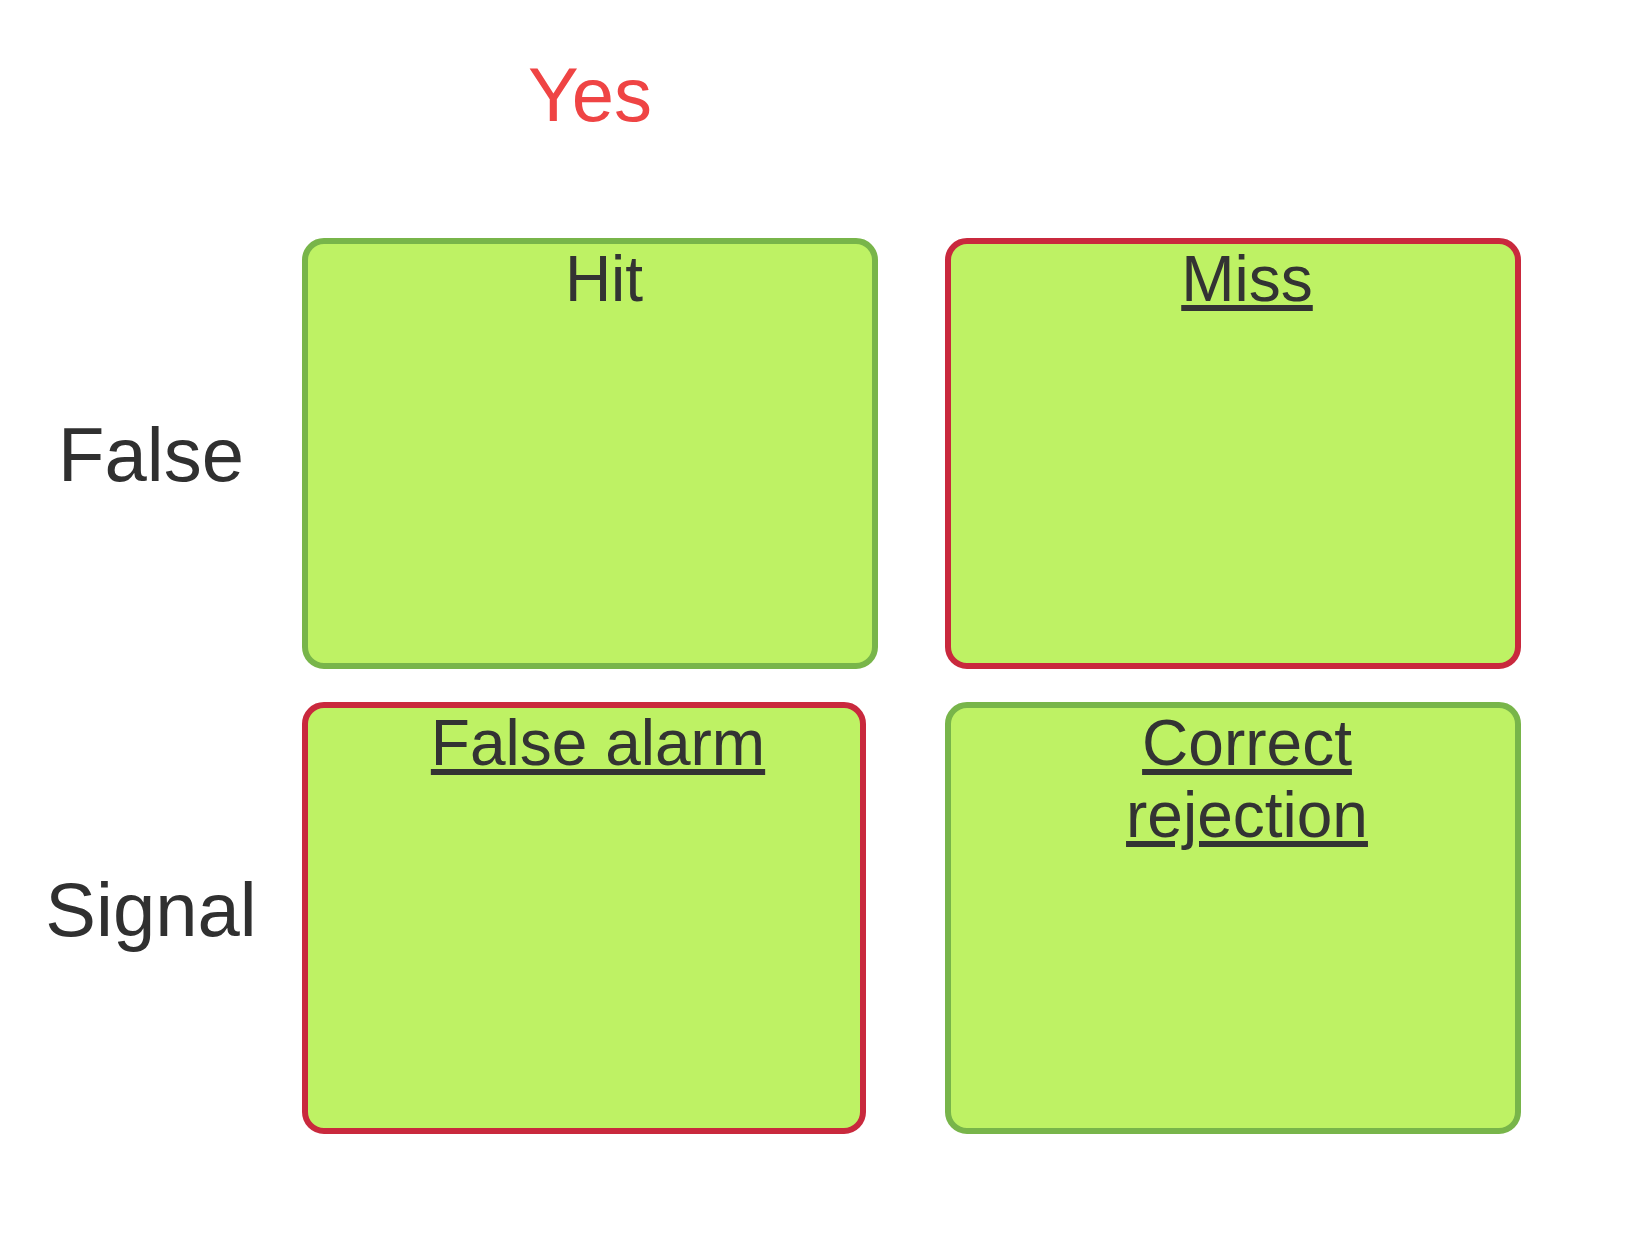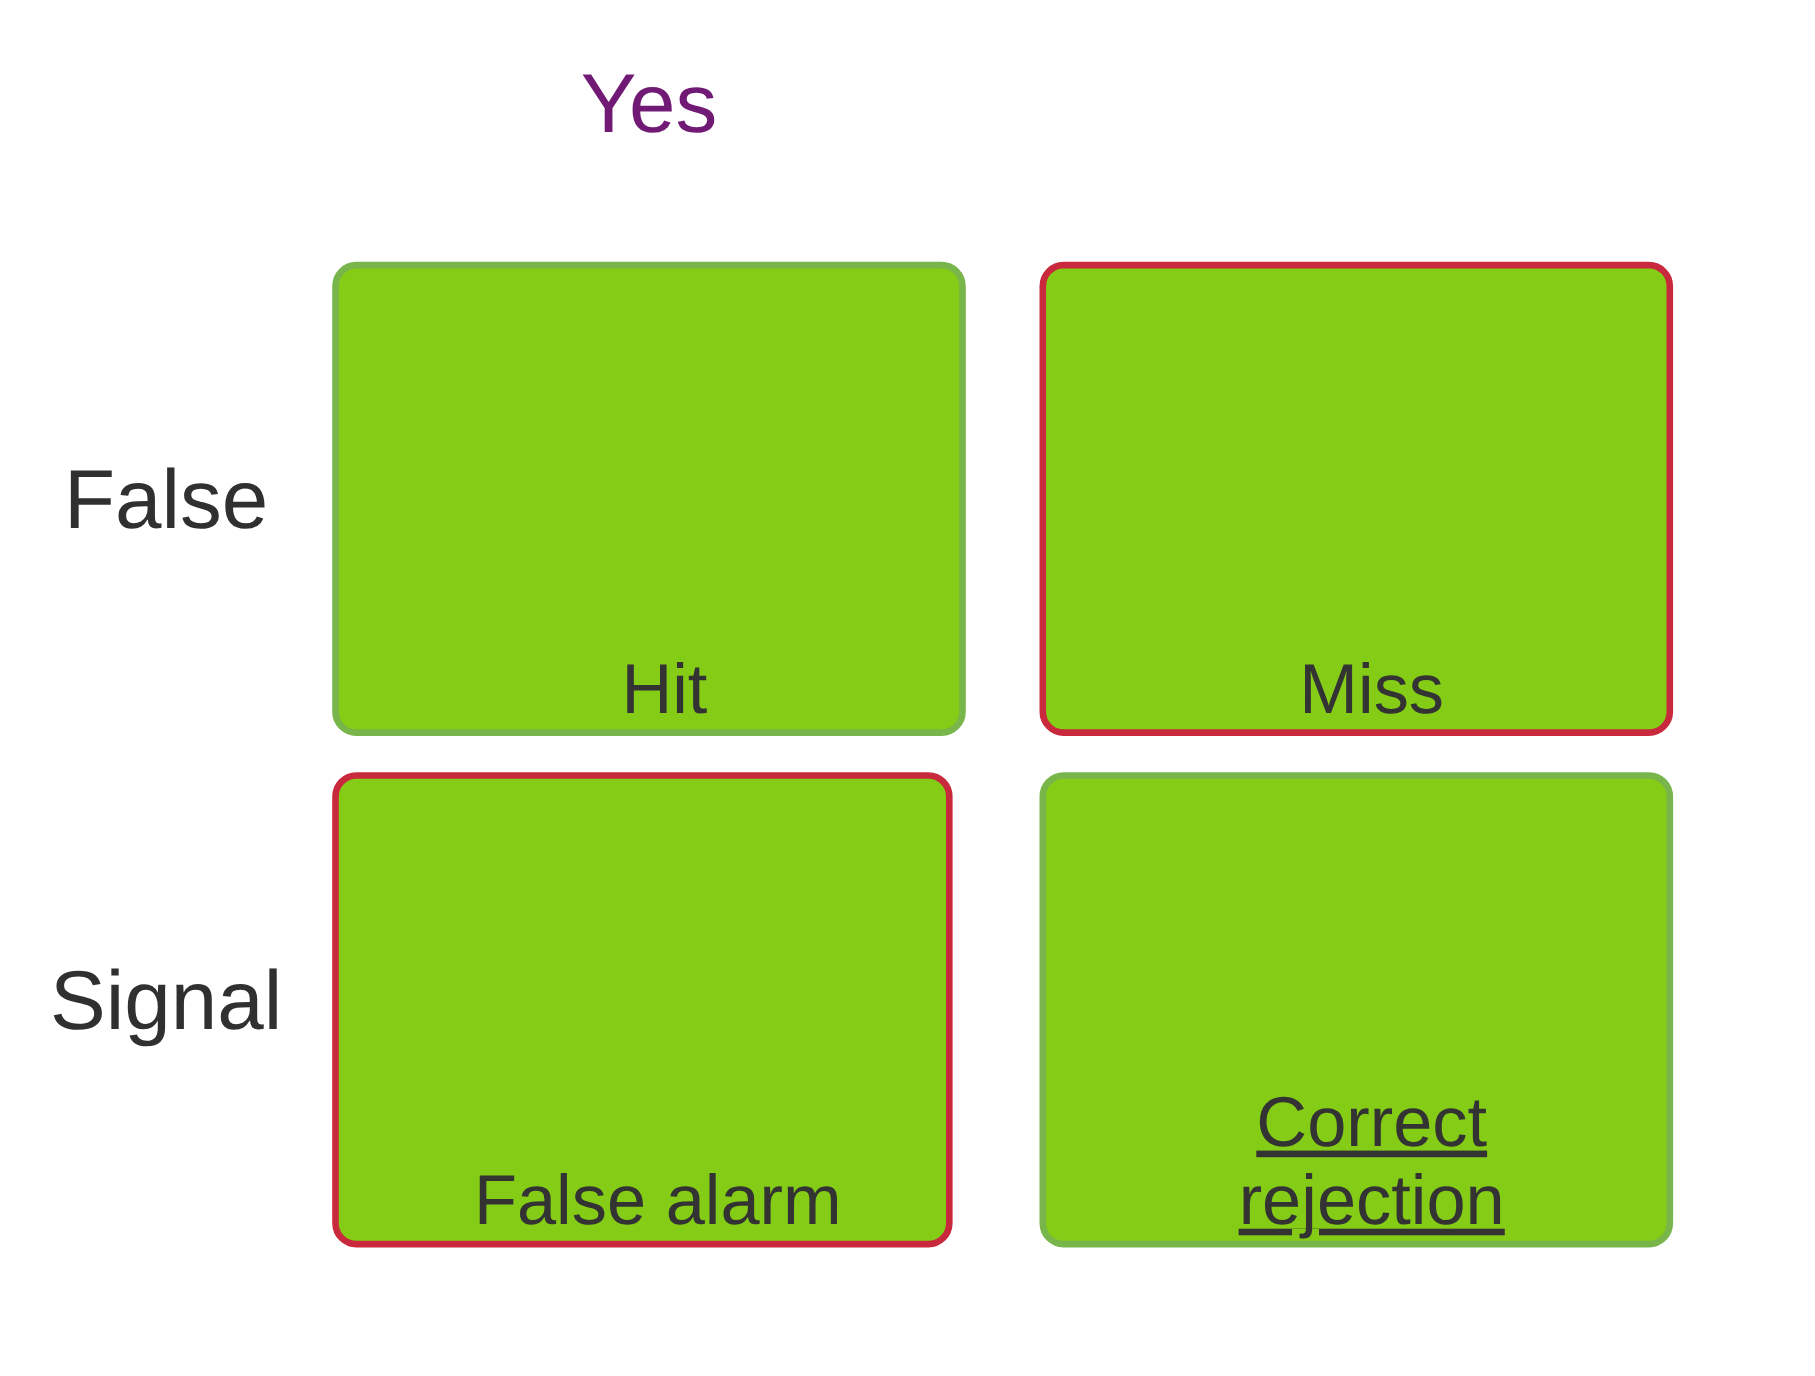--- a/index.html
+++ b/index.html
@@ -25,21 +25,21 @@
 
   
   .col-header {
     position: absolute;
     top: 48px;
     height: 94px;
     line-height: 94px;
     text-align: center;
     font-size: 76px;
     font-weight: 400;
-    color: #701a75;
+    color: #ef4444;
     letter-spacing: 0px;
     white-space: nowrap;
   }
   #col-header-yes { left: 302px; width: 576px; }
   #col-header-no  { left: 945px; width: 575px; }
 
   
   .row-header {
     position: absolute;
     left: 20px;
@@ -50,40 +50,40 @@
     color: #303030;
     white-space: nowrap;
   }
   #row-header-signal { top: 408px; height: 94px; line-height: 94px; }
   #row-header-noise  { top: 863px; height: 94px; line-height: 94px; }
 
   
   .cell {
     position: absolute;
     box-sizing: border-box;
-    background: #84cc16;
+    background: #bef264;
     border-style: solid;
     border-width: 6px;
     border-radius: 22px;
     display: flex;
-    align-items: flex-end;
+    align-items: flex-start;
     justify-content: center;
     padding-left: 28px;
   }
   .cell-label {
     font-size: 64px;
     font-weight: 400;
     color: #333333;
     text-align: center;
     line-height: 1.12;
     padding: 0 16px;
   }
 
   .cell-green { border-color: #78b54a; }
-  .cell-red   { border-color: #c9293d; }
+  .cell-red   { border-color: #c9293d; text-decoration: underline; }
 
   #cell-hit               { left: 302px;  top: 238px;  width: 576px; height: 431px; }
   #cell-miss              { left: 945px;  top: 238px;  width: 576px; height: 431px; }
   #cell-false-alarm       { left: 302px;  top: 702px;  width: 564px; height: 432px; }
   #cell-correct-rejection { left: 945px;  top: 702px;  width: 576px; height: 432px; }
 
   #cell-correct-rejection .cell-label { max-width: 330px; text-decoration: underline; }
 </style>
 </head>
 <body>

